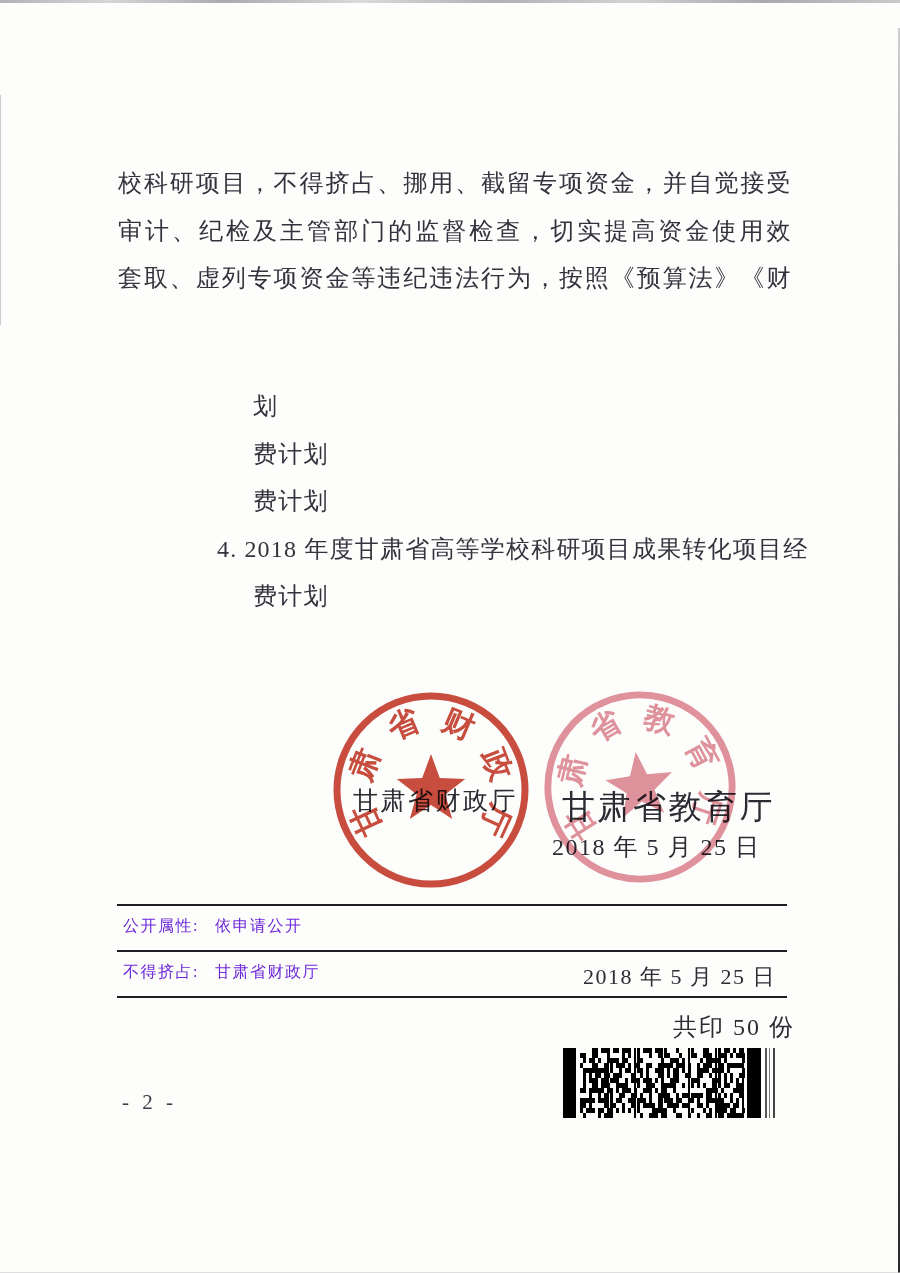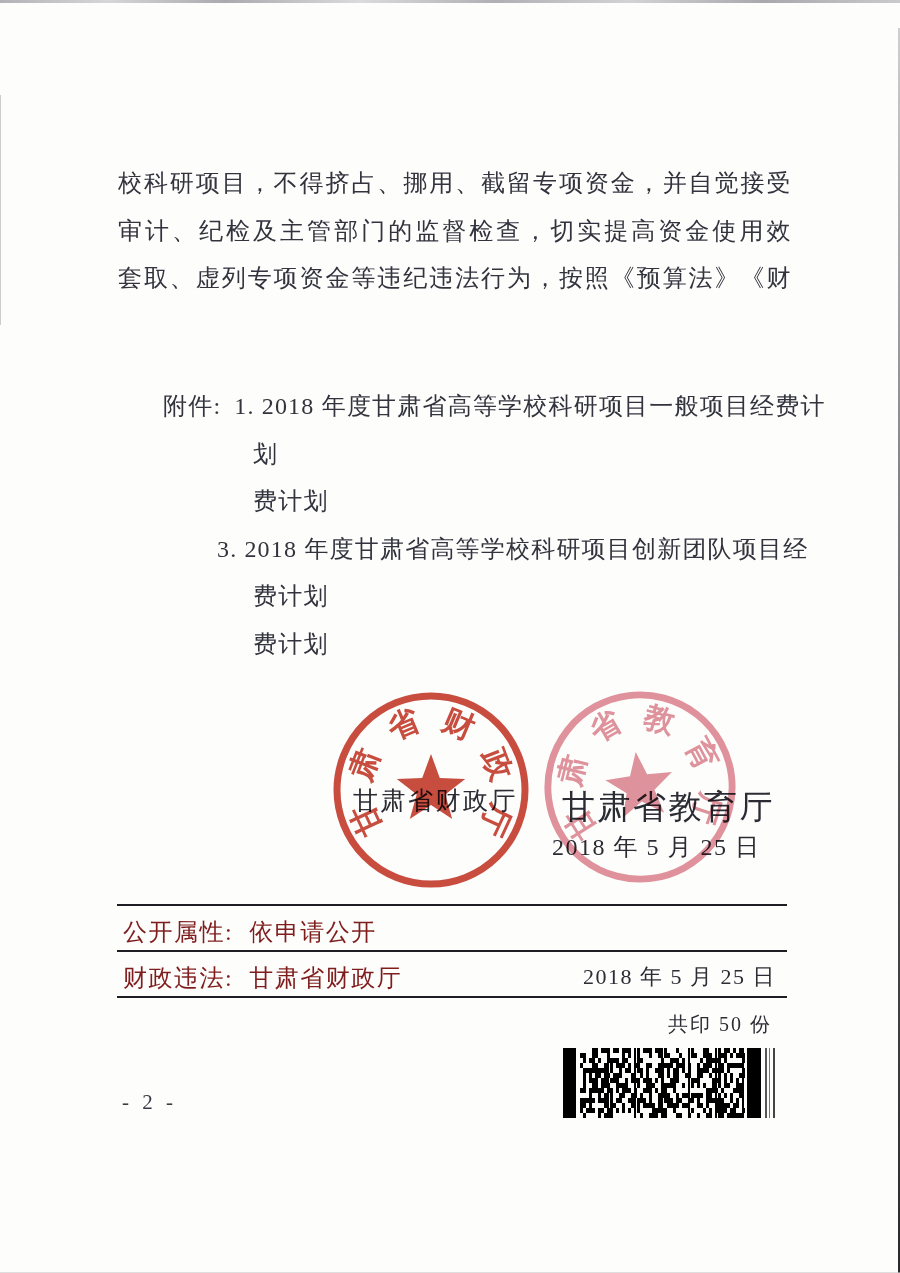--- a/index.html
+++ b/index.html
@@ -43,53 +43,50 @@
   .sig{position:absolute;color:#2b2b33;white-space:nowrap;}
   .sig-fin{left:353px;top:784px;font-size:25px;letter-spacing:2.5px;}
   .sig-edu{left:562px;top:785px;font-size:33px;letter-spacing:2.5px;}
   .sig-date{left:552px;top:831px;font-size:24px;letter-spacing:1.5px;}
 
   
   .rule{position:absolute;left:117px;width:670px;height:2px;background:#1d1d24;}
   .rule1{top:904px;}
   .rule2{top:950px;}
   .rule3{top:996px;}
-  .f-row{position:absolute;left:123px;font-size:24px;letter-spacing:1.5px;color:#7f1d1d;white-space:nowrap;}
+  .f-row{position:absolute;left:123px;font-size:16px;letter-spacing:1.5px;color:#6d28d9;white-space:nowrap;}
   .f-row1{top:916px;}
   .f-row2{top:962px;}
   .f-label{margin-right:16px;}
   .f-date{position:absolute;top:962px;left:583px;font-size:22px;letter-spacing:1.5px;color:#2c2c35;white-space:nowrap;}
-  .copies{position:absolute;top:1011px;right:128px;font-size:20px;letter-spacing:2px;color:#2c2c35;}
+  .copies{position:absolute;top:1011px;right:105px;font-size:24px;letter-spacing:2px;color:#2c2c35;}
   .pagenum{position:absolute;left:122px;top:1090px;font-size:21px;letter-spacing:4px;color:#3a3a45;}
   .barcode{position:absolute;left:563px;top:1048px;width:215px;height:70px;}
 </style>
 </head>
 <body>
 
 <div class="scan-top"></div>
 <div class="scan-right"></div>
 <div class="scan-left"></div>
 <div class="scan-bottom"></div>
 
 <div class="para">
   <div class="line just">校科研项目，不得挤占、挪用、截留专项资金，并自觉接受财政、</div>
   <div class="line just">审计、纪检及主管部门的监督检查，切实提高资金使用效益。对</div>
   <div class="line just">套取、虚列专项资金等违纪违法行为，按照《预算法》《财政违法</div>
 </div>
 
 <div class="attach">
-  <div class="a-row">
-    <span class="a-label">附件:</span><span class="a-num">1.</span><span>2018 年度甘肃省高等学校科研项目一般项目经费计</span>
-  </div>
   <div class="a-row cont">划</div>
   <div class="a-row cont">费计划</div>
+  <div class="a-row cont">费计划</div>
   <div class="a-row item">
-    <span class="a-num">3.</span><span>2018 年度甘肃省高等学校科研项目创新团队项目经</span>
+    <span class="a-num">4.</span><span>2018 年度甘肃省高等学校科研项目成果转化项目经</span>
   </div>
-  <div class="a-row cont">费计划</div>
   <div class="a-row cont">费计划</div>
 </div>
 
 <div class="sig sig-fin">甘肃省财政厅</div>
 <div class="sig sig-edu">甘肃省教育厅</div>
 <div class="sig sig-date">2018 年 5 月 25 日</div>
 
 <div class="seal seal-finance">
   <svg viewBox="0 0 202 202">
     <g fill="none" opacity="0.9" stroke="#c43a2b">
@@ -129,21 +126,21 @@
 </div>
 
 <div class="rule rule1"></div>
 <div class="rule rule2"></div>
 <div class="rule rule3"></div>
 
 <div class="f-row f-row1">
   <span class="f-label">公开属性:</span><span>依申请公开</span>
 </div>
 <div class="f-row f-row2">
-  <span class="f-label">财政违法:</span><span>甘肃省财政厅</span>
+  <span class="f-label">不得挤占:</span><span>甘肃省财政厅</span>
 </div>
 <div class="f-date">2018 年 5 月 25 日</div>
 <div class="copies">共印 50 份</div>
 
 <svg class="barcode" id="barcode" viewBox="0 0 215 70">
     <rect x="0" y="0" width="13" height="70" fill="#000"></rect>
     <rect x="29" y="0" width="3" height="5" fill="#000"></rect>
     <rect x="32" y="0" width="3" height="5" fill="#000"></rect>
     <rect x="38" y="0" width="3" height="5" fill="#000"></rect>
     <rect x="41" y="0" width="3" height="5" fill="#000"></rect>

